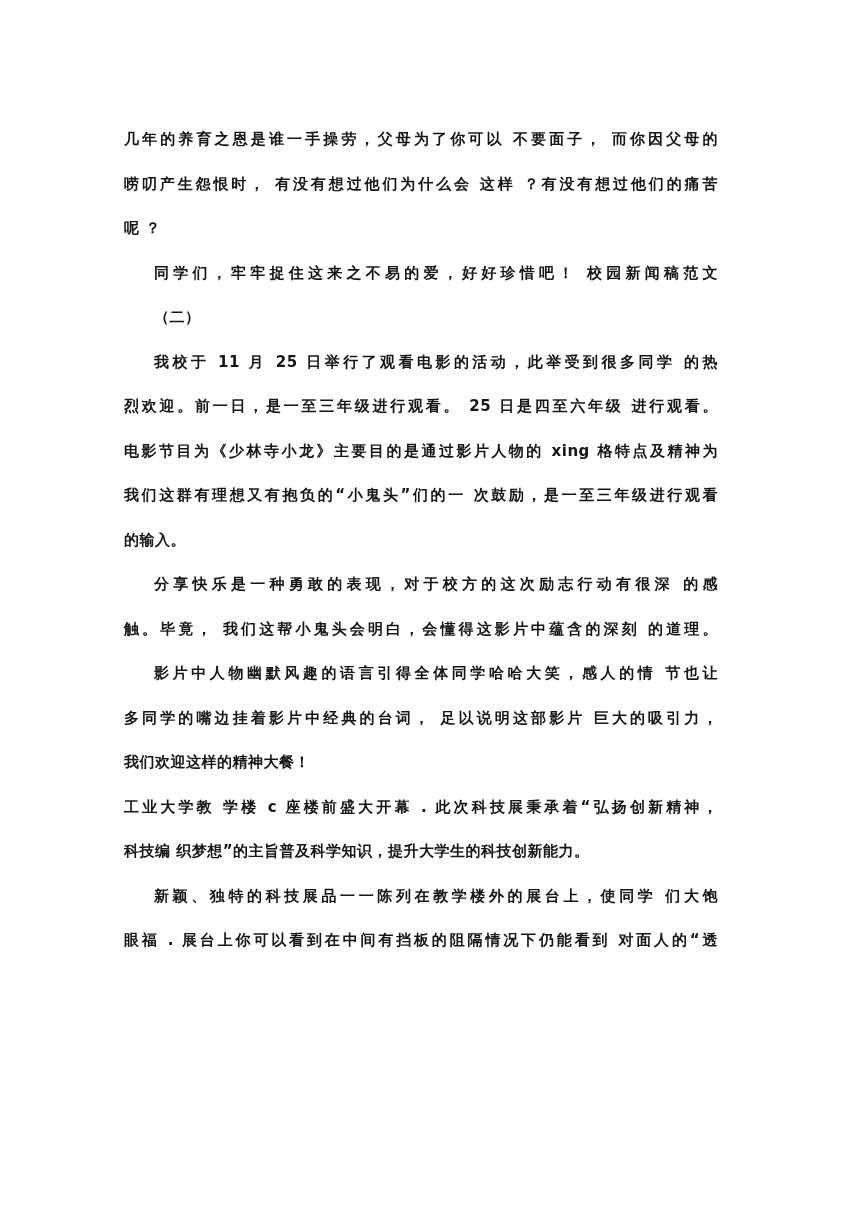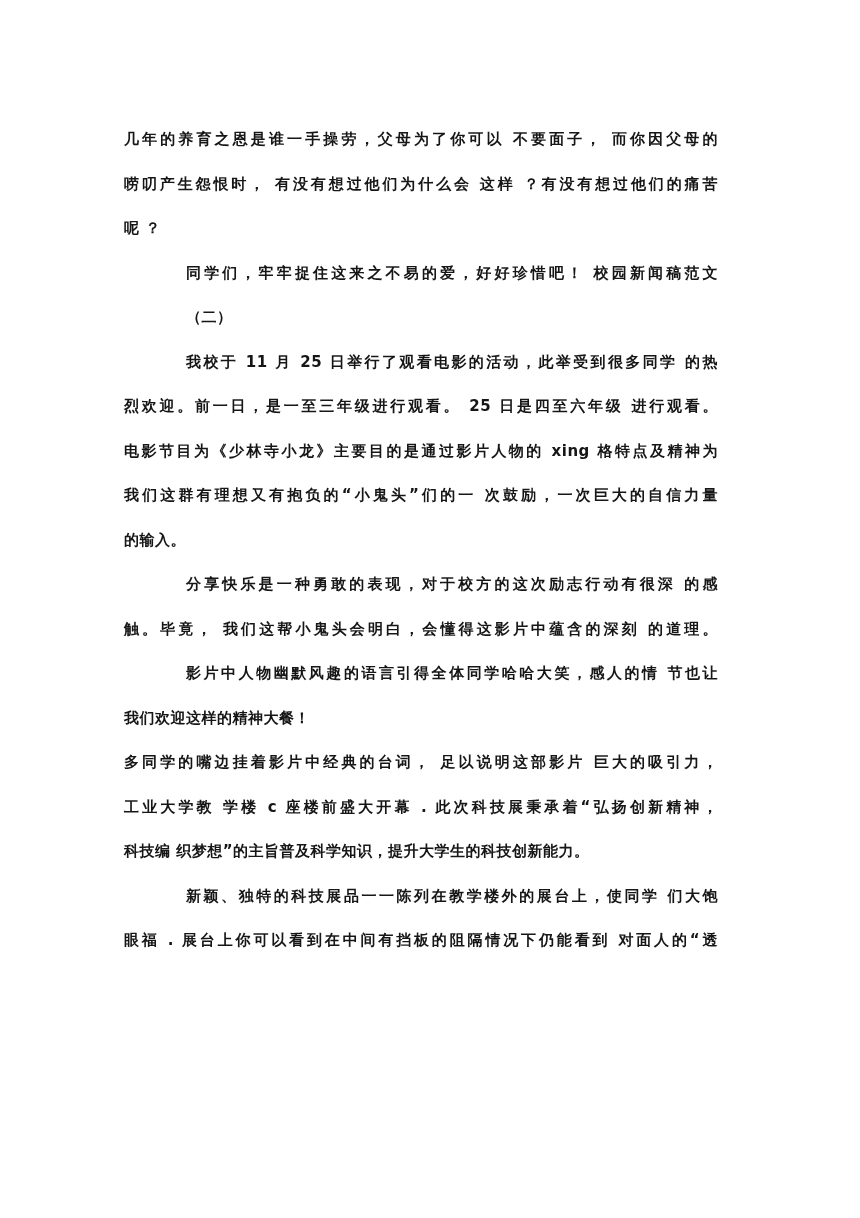--- a/index.html
+++ b/index.html
@@ -27,21 +27,20 @@
   .line {
     display: block;
     height: 44.5px;
     line-height: 44.5px;
     white-space: pre-wrap;
     text-align: left;
     letter-spacing: 0.5px;
   }
   .line.indent {
     text-indent: 2em;
-    margin-left: 32px;
   }
   .line.justify {
     text-align: justify;
     text-align-last: justify;
     text-justify: inter-character;
   }
 </style>
 </head>
 <body>
 
@@ -49,25 +48,25 @@
   <div class="content">
 
   <div class="line justify">几年的养育之恩是谁一手操劳，父母为了你可以 不要面子， 而你因父母的</div>
       <div class="line justify">唠叨产生怨恨时， 有没有想过他们为什么会 这样 ？有没有想过他们的痛苦</div>
       <div class="line">呢 ？</div>
       <div class="line indent justify">同学们，牢牢捉住这来之不易的爱，好好珍惜吧！ 校园新闻稿范文</div>
       <div class="line indent">（二）</div>
       <div class="line indent justify">我校于 11 月 25 日举行了观看电影的活动，此举受到很多同学 的热</div>
       <div class="line justify">烈欢迎。前一日，是一至三年级进行观看。 25 日是四至六年级 进行观看。</div>
       <div class="line justify">电影节目为《少林寺小龙》主要目的是通过影片人物的 xing 格特点及精神为</div>
-      <div class="line justify">我们这群有理想又有抱负的“小鬼头”们的一 次鼓励，一次巨大的自信力量</div>
+      <div class="line justify">我们这群有理想又有抱负的“小鬼头”们的一 次鼓励，是一至三年级进行观看</div>
       <div class="line">的输入。</div>
       <div class="line indent justify">分享快乐是一种勇敢的表现，对于校方的这次励志行动有很深 的感</div>
       <div class="line justify">触。毕竟， 我们这帮小鬼头会明白，会懂得这影片中蕴含的深刻 的道理。</div>
       <div class="line indent justify">影片中人物幽默风趣的语言引得全体同学哈哈大笑，感人的情 节也让</div>
+      <div class="line justify">多同学的嘴边挂着影片中经典的台词， 足以说明这部影片 巨大的吸引力，</div>
       <div class="line">我们欢迎这样的精神大餐！</div>
-      <div class="line justify">多同学的嘴边挂着影片中经典的台词， 足以说明这部影片 巨大的吸引力，</div>
       <div class="line justify">工业大学教 学楼 c 座楼前盛大开幕 . 此次科技展秉承着“弘扬创新精神，</div>
       <div class="line">科技编 织梦想”的主旨普及科学知识，提升大学生的科技创新能力。</div>
       <div class="line indent justify">新颖、独特的科技展品一一陈列在教学楼外的展台上，使同学 们大饱</div>
       <div class="line justify">眼福 . 展台上你可以看到在中间有挡板的阻隔情况下仍能看到 对面人的“透</div>
     </div>
 </div>
 
 </body></html>

